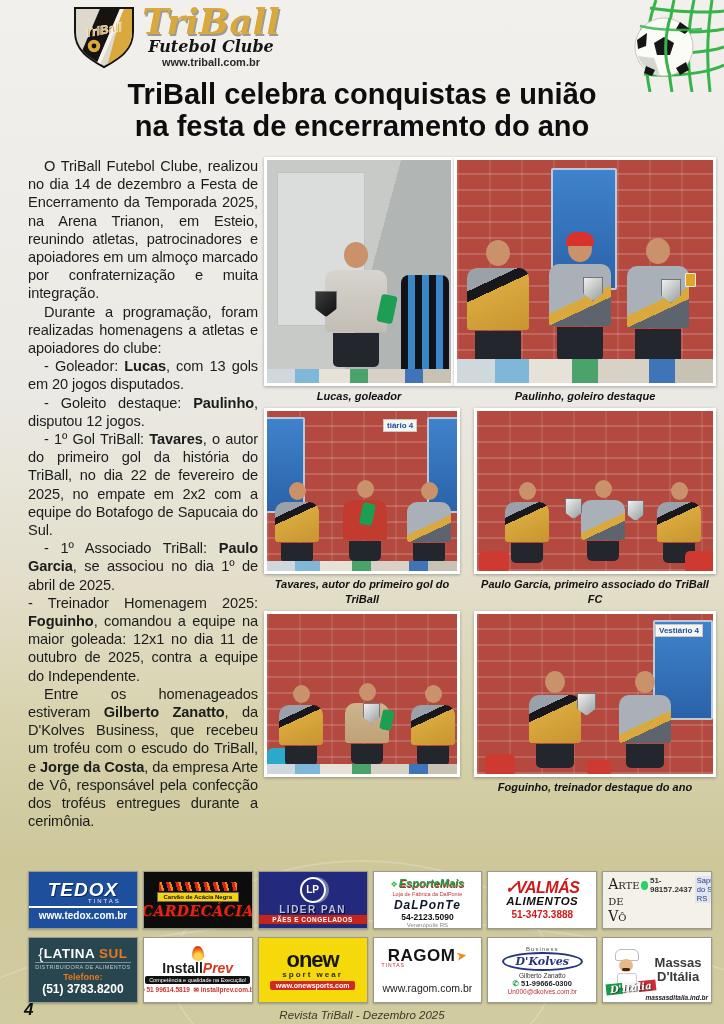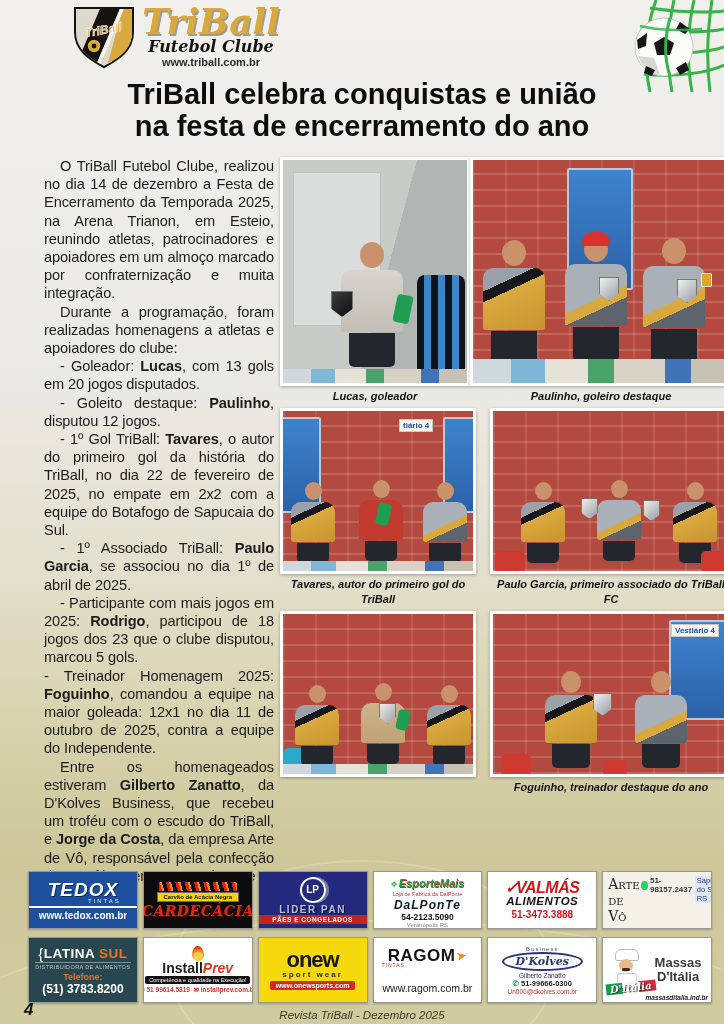--- a/index.html
+++ b/index.html
@@ -12,21 +12,21 @@
   .logo-wrap{position:absolute;left:72px;top:4px;display:flex;align-items:flex-start;}
   .brand-text{margin-left:6px;display:flex;flex-direction:column;align-items:center;}
   .brand-script{font:italic 900 36px "DejaVu Serif",serif;color:#d9a93e;line-height:.95;
     text-shadow:1.5px 1.5px 0 #9a9a96,-0.5px -0.5px 0 #fff;}
   .brand-sub{font:italic 700 16px "DejaVu Serif",serif;color:#141414;margin-top:-1px;}
   .brand-site{font-weight:700;font-size:11px;color:#2a2a2a;}
   .ballnet{position:absolute;right:0;top:0;}
   
   .title{text-align:center;font-size:29px;font-weight:bold;line-height:1.12;color:#0d0d0d;margin-top:4px;}
   
-  .main{display:flex;padding:0 12px 0 44px;gap:6px;margin-top:14px;}
+  .main{display:flex;padding:0 12px 0 28px;gap:6px;margin-top:14px;}
   .article{width:230px;flex:none;}
   .article p{margin:0;font-size:14.6px;line-height:18.2px;text-align:justify;letter-spacing:-.1px;}
   .article p.indent{text-indent:16px;}
   .photos{flex:1;}
   .prow{display:flex;justify-content:space-between;margin-bottom:5px;}
   .fig{display:flex;flex-direction:column;margin:0;}
   .photo{position:relative;overflow:hidden;border:3px solid #fff;box-shadow:0 1px 3px rgba(0,0,0,.3);}
   .cap{font-style:italic;font-weight:bold;font-size:11px;line-height:1.3;text-align:center;margin-top:3px;color:#111;}
   .brick{background:
     repeating-linear-gradient(0deg,rgba(255,255,255,.16) 0 2px,transparent 2px 16px),
@@ -198,21 +198,20 @@
   </div>
 
   <div class="main">
     <div class="article">
         <p class="indent"><span>O TriBall Futebol Clube, realizou no dia 14 de dezembro a Festa de Encerramento da Temporada 2025, na Arena Trianon, em Esteio, reunindo atletas, patrocinadores e apoiadores em um almoço marcado por confraternização e muita integração.</span></p>
         <p class="indent"><span>Durante a programação, foram realizadas homenagens a atletas e apoiadores do clube:</span></p>
         <p class="indent"><span>- Goleador: </span><b>Lucas</b><span>, com 13 gols em 20 jogos disputados.</span></p>
         <p class="indent"><span>- Goleito destaque: </span><b>Paulinho</b><span>, disputou 12 jogos.</span></p>
         <p class="indent"><span>- 1º Gol TriBall: </span><b>Tavares</b><span>, o autor do primeiro gol da história do TriBall, no dia 22 de fevereiro de 2025, no empate em 2x2 com a equipe do Botafogo de Sapucaia do Sul.</span></p>
         <p class="indent"><span>- 1º Associado TriBall: </span><b>Paulo Garcia</b><span>, se associou no dia 1º de abril de 2025.</span></p>
-        <p class="indent"><span>- Participante com mais jogos em 2025: </span><b>Rodrigo</b><span>, participou de 18 jogos dos 23 que o clube disputou, marcou 5 gols.</span></p>
         <p><span>- Treinador Homenagem 2025: </span><b>Foguinho</b><span>, comandou a equipe na maior goleada: 12x1 no dia 11 de outubro de 2025, contra a equipe do Independente.</span></p>
         <p class="indent"><span>Entre os homenageados estiveram </span><b>Gilberto Zanatto</b><span>, da D'Kolves Business, que recebeu um troféu com o escudo do TriBall, e </span><b>Jorge da Costa</b><span>, da empresa Arte de Vô, responsável pela confecção dos troféus entregues durante a cerimônia.</span></p>
       </div>
 
     <div class="photos">
 
       <div class="prow">
         <figure class="fig" style="width:190px">
           <div class="photo scene-grey" style="height:223px">
             <span style="position:absolute;left:10px;top:12px;width:86px;height:152px;background:#dadddb;border:1px solid #bfc3c0;display:block"></span>

